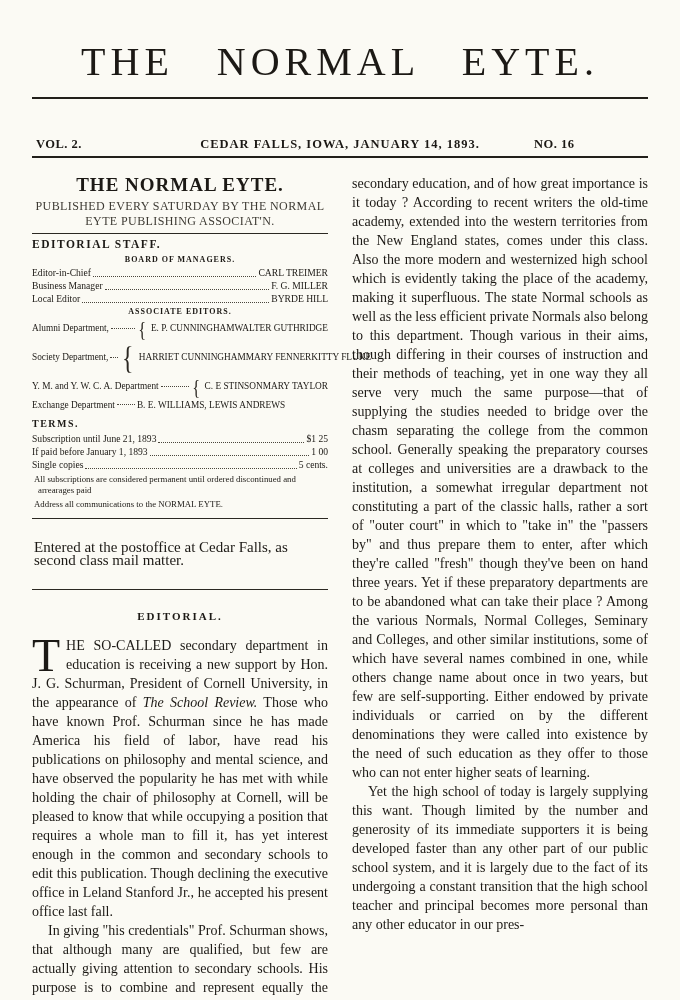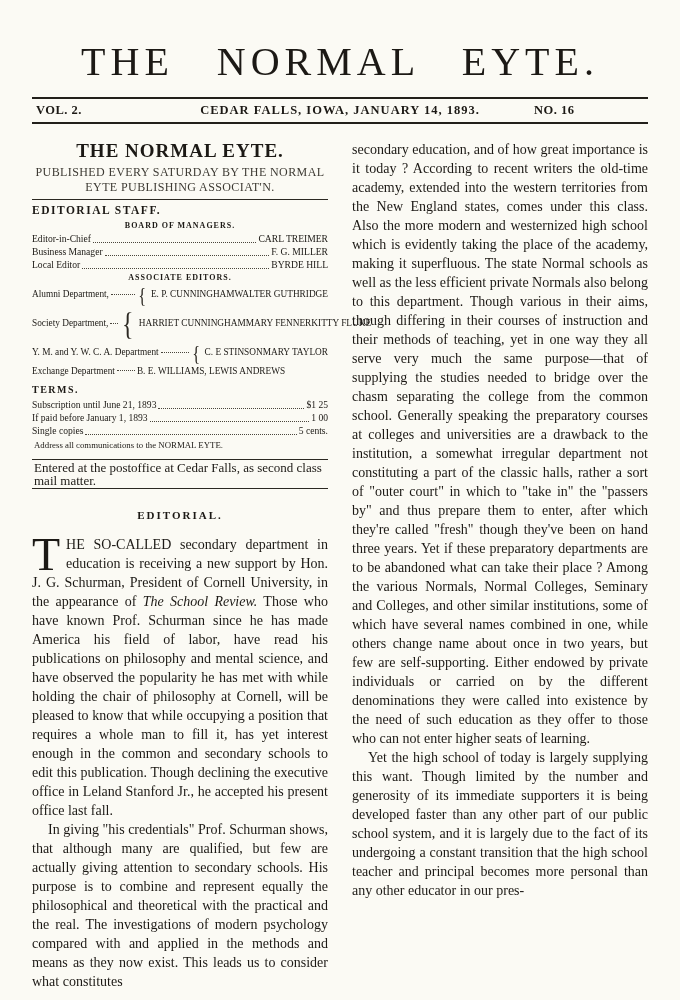--- a/index.html
+++ b/index.html
@@ -15,21 +15,21 @@
   .masthead-title{
     margin:16px 0 12px;text-align:center;
     font-size:40px;font-weight:normal;
     letter-spacing:5px;word-spacing:28px;white-space:nowrap;
   }
   .dateline{
     display:flex;align-items:baseline;
     border-top:2px solid #221f1a;border-bottom:2px solid #221f1a;
     padding:4px 4px;font-weight:bold;font-size:12.5px;letter-spacing:.5px;
   }
-  .dateline .vol{width:110px;}
+  .dateline .vol{width:110px;margin-top:34px;}
   .dateline .center{flex:1;text-align:center;letter-spacing:1px;}
   .dateline .no{width:110px;text-align:left;}
 
   
   .columns{display:flex;gap:24px;margin-top:16px;}
   .col{flex:1;min-width:0;}
 
   
   .hb-title{text-align:center;font-weight:bold;font-size:19px;letter-spacing:1px;margin:0 0 3px;}
   .hb-pub{text-align:center;font-size:12px;letter-spacing:.4px;color:#3d3a33;
@@ -40,23 +40,23 @@
   .leader{flex:1;border-bottom:1px dotted #4a453c;margin:0 2px 2px;min-width:8px;}
   .leader.short{flex:0 0 18px;}
   .sname{white-space:nowrap;}
   .assoc{display:flex;align-items:center;font-size:9.3px;line-height:11.5px;margin:2px 0;}
   .assoc .role{white-space:nowrap;}
   .assoc .names{display:flex;flex-direction:row;align-items:flex-end;margin-left:3px;white-space:nowrap;}
   .brace{font-weight:normal;color:#2b2822;transform:scaleX(.75);}
   .brace.b2{font-size:22px;line-height:22px;}
   .brace.b3{font-size:32px;line-height:32px;}
   .terms-note{font-size:8.8px;line-height:11px;margin-top:3px;padding-left:6px;text-indent:-4px;}
-  .entered{font-size:13px;line-height:13px;
+  .entered{font-size:15px;line-height:13px;
     border-top:1px solid #2b2822;border-bottom:1px solid #2b2822;
-    padding:1px 2px;margin:8px 0 0;}
+    padding:22px 2px;margin:8px 0 0;}
 
   
   .ed-hdr{text-align:center;font-weight:bold;font-size:11px;letter-spacing:2px;margin:20px 0 14px;}
   .body-text p{margin:0;font-size:14px;line-height:19px;text-align:justify;
     overflow-wrap:break-word;hyphens:none;}
   .indent{text-indent:16px;}
   .dropcap{float:left;font-size:46px;line-height:35px;padding:2px 6px 0 0;font-weight:normal;}
   .ital{font-style:italic;}
 </style>
 </head>
@@ -150,20 +150,21 @@
           <span>If paid before January 1, 1893</span>
           <span class="leader"></span>
           <span class="sname">1 00</span>
         </div>
         <div class="srow">
           <span>Single copies</span>
           <span class="leader"></span>
           <span class="sname">5 cents.</span>
         </div>
 
+        <div class="terms-note">All subscriptions are considered permanent until ordered discontinued and arrearages paid</div>
         <div class="terms-note">Address all communications to the NORMAL EYTE.</div>
 
         <div class="entered">Entered at the postoffice at Cedar Falls, as second class mail matter.</div>
       </div>
 
       <div class="ed-hdr">EDITORIAL.</div>
 
       <div class="body-text">
         <p>
           <span class="dropcap">T</span><span>HE SO-CALLED secondary department in education is receiving a new support by Hon. J. G. Schurman, President of Cornell University, in the appearance of </span><span class="ital">The School Review.</span><span> Those who have known Prof. Schurman since he has made America his field of labor, have read his publications on philosophy and mental science, and have observed the popularity he has met with while holding the chair of philosophy at Cornell, will be pleased to know that while occupying a position that requires a whole man to fill it, has yet interest enough in the common and secondary schools to edit this publication. Though declining the executive office in Leland Stanford Jr., he accepted his present office last fall.</span>

